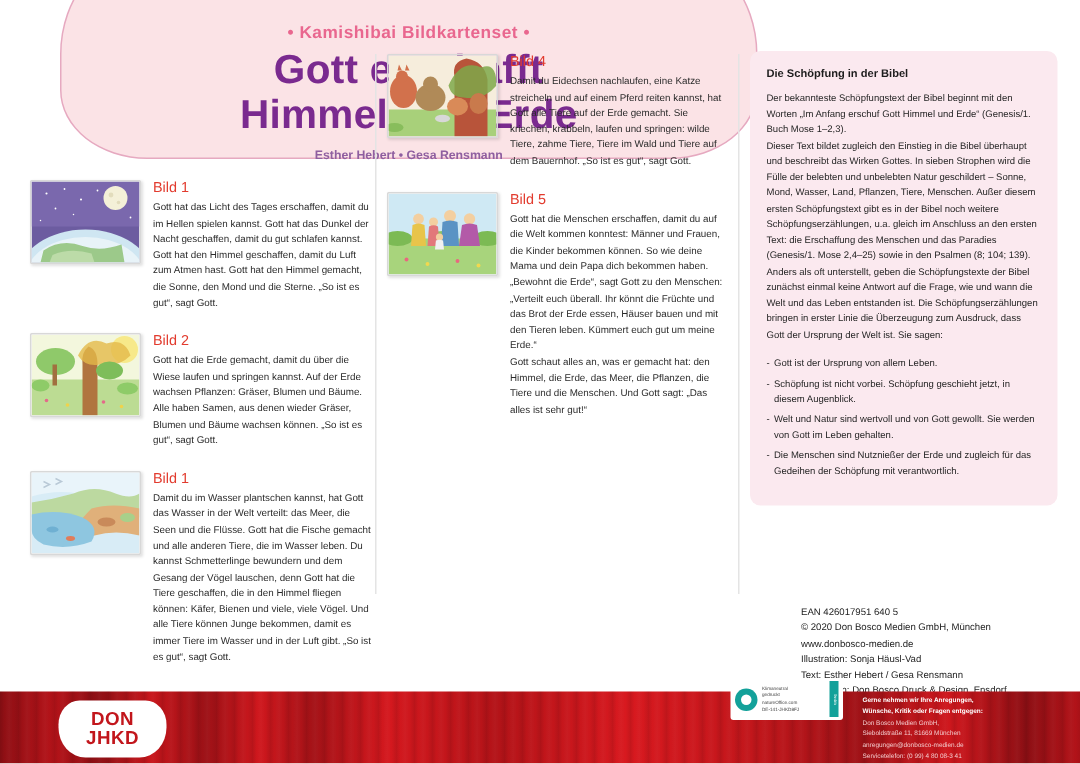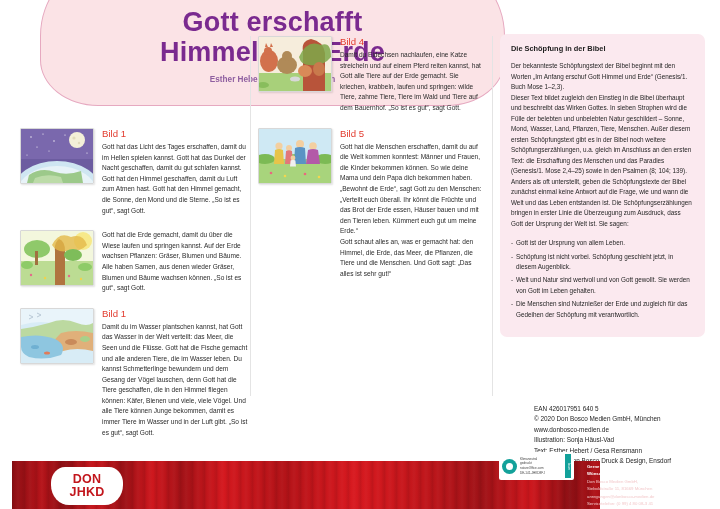--- a/index.html
+++ b/index.html
@@ -34,21 +34,21 @@
   }
   .title1{font-size:27px;margin-top:5px;}
   .title2{font-size:27px;margin-top:3px;}
   .authors{
     color:#8f5fa0;font-size:8.2px;font-weight:bold;line-height:1.45;
     margin-top:8px;
   }
 
   
   .col{position:absolute;top:0;box-sizing:border-box;}
-  .col1{left:20px;top:128px;width:228px;}
+  .col1{left:20px;top:120px;width:228px;}
   .col2{left:258px;top:36px;width:228px;}
   .col3{left:500px;top:34px;width:205px;}
 
   .divider{
     position:absolute;width:1px;background:#e4e4e4;
   }
   .div1{left:250px;top:36px;height:360px;}
   .div2{left:492px;top:36px;height:360px;}
 
   .entry{display:flex;gap:8px;margin-bottom:14px;}
@@ -89,21 +89,21 @@
 
   
   .imprint{
     position:absolute;left:534px;top:404px;width:180px;
     font-size:6.4px;line-height:1.62;color:#1d1d1d;
   }
   .imprint div{white-space:nowrap;}
 
   
   .redband{
-    position:absolute;left:12px;bottom:0;width:588px;height:48px;
+    position:absolute;left:0;bottom:0;width:720px;height:48px;
     background:linear-gradient(90deg,#8d0f14 0%,#b51319 5%,#8d0f14 9%,
       #c8161c 14%,#9c1116 19%,#cf171d 24%,#a41217 29%,
       #d4181e 36%,#b31318 46%,#d8191f 58%,#c1161b 70%,
       #9f1217 80%,#cf171d 88%,#8d0f14 95%,#b51319 100%);
   }
   .redband:after{
     content:"";position:absolute;inset:0;
     background:repeating-linear-gradient(90deg,
       rgba(0,0,0,.18) 0px, rgba(0,0,0,0) 3px, rgba(255,255,255,.05) 6px,
       rgba(0,0,0,0) 9px, rgba(0,0,0,.14) 12px);
@@ -144,20 +144,21 @@
   }
   .redtext b{color:#ffffff;display:block;}
 </style>
 </head>
 <body>
 
 <div class="page">
 
   <div class="header-blob"></div>
   <div class="header-inner">
+    <div class="kamishibai">• Kamishibai Bildkartenset •</div>
     <div class="title1">Gott erschafft</div>
     <div class="title2">Himmel und Erde</div>
     <div class="authors">
       <div>Esther Hebert • Gesa Rensmann</div>
     </div>
   </div>
 
   <div class="divider div1"></div>
   <div class="divider div2"></div>
 
@@ -204,20 +205,21 @@
           <ellipse cx="52" cy="24" rx="9" ry="6" fill="#7ebd5a"></ellipse>
           <ellipse cx="6" cy="34" rx="6" ry="4" fill="#8ecb68"></ellipse>
           <ellipse cx="64" cy="36" rx="7" ry="4" fill="#8ecb68"></ellipse>
           <circle cx="10" cy="44" r="1.2" fill="#e46a8a"></circle>
           <circle cx="24" cy="47" r="1.2" fill="#f0d24a"></circle>
           <circle cx="48" cy="45" r="1.2" fill="#e46a8a"></circle>
           <circle cx="60" cy="48" r="1.2" fill="#f0d24a"></circle>
         </svg>
       </div>
       <div class="etext">
+        <div class="bild">Bild 2</div>
         <div class="body">Gott hat die Erde gemacht, damit du über die Wiese laufen und springen kannst. Auf der Erde wachsen Pflanzen: Gräser, Blumen und Bäume. Alle haben Samen, aus denen wieder Gräser, Blumen und Bäume wachsen können. „So ist es gut“, sagt Gott.</div>
       </div>
     </div>
 
     <div class="entry">
       <div class="thumb">
         <svg viewBox="0 0 72 54" preserveAspectRatio="none">
           <rect width="72" height="54" fill="#d8ecf6"></rect>
           <path d="M0 16 Q20 10 40 16 Q58 21 72 16 L72 0 L0 0 Z" fill="#e9f4fa"></path>
           <path d="M28 14 Q42 8 56 14 Q66 18 72 14 L72 30 Q54 26 36 30 Q20 34 0 30 L0 20 Q14 18 28 14 Z" fill="#bcd9a0"></path>

